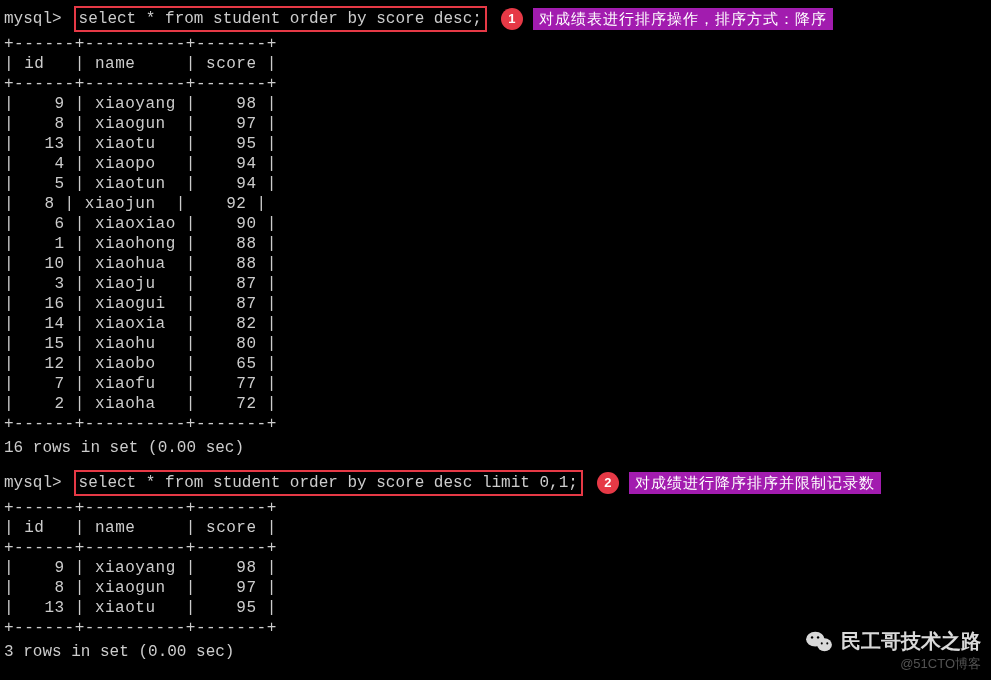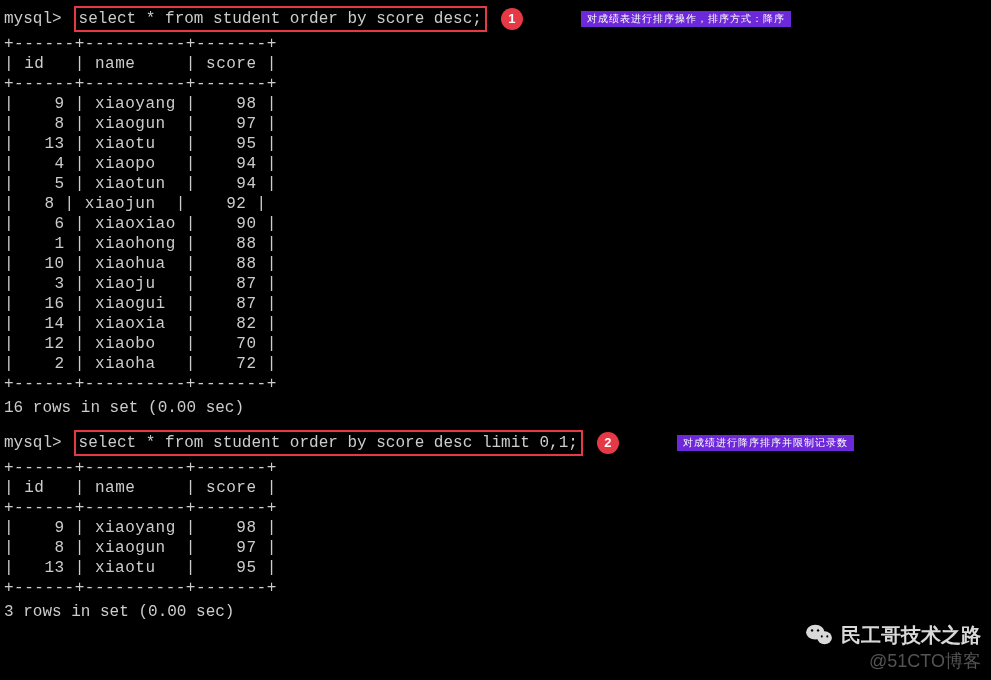--- a/index.html
+++ b/index.html
@@ -48,25 +48,24 @@
       color: #fff;
       font-size: 13px;
       font-weight: bold;
       margin-left: 14px;
       margin-right: 10px;
       font-family: Arial, sans-serif;
     }
     .annotation {
       color: #fff;
       font-family: 'Microsoft YaHei', 'SimHei', sans-serif;
-      font-size: 10px;
+      font-size: 15px;
       letter-spacing: 1px;
-      background: #6d28d9;
+      background: #a21caf;
       padding: 2px 6px;
-      margin-left: 48px;
     }
     .divider {
       color: #ccc;
       white-space: pre;
       letter-spacing: 0.5px;
     }
     .header-row {
       color: #ccc;
       white-space: pre;
       letter-spacing: 0.5px;
@@ -85,38 +84,38 @@
       height: 10px;
     }
     .watermark-container {
       position: absolute;
       right: 10px;
       bottom: 8px;
       text-align: right;
     }
     .watermark-main {
       display: flex;
-      align-items: flex-start;
+      align-items: flex-end;
       justify-content: flex-end;
       color: #fff;
       font-family: 'Microsoft YaHei', sans-serif;
       font-size: 20px;
       font-weight: bold;
       opacity: 0.85;
     }
     .wechat-icon {
       width: 28px;
       height: 24px;
       margin-right: 8px;
       fill: #fff;
     }
     .watermark-sub {
       color: #777;
       font-family: 'Microsoft YaHei', sans-serif;
-      font-size: 18px;
+      font-size: 13px;
       margin-top: 2px;
       opacity: 0.7;
     }
   </style>
 </head>
 <body>
 
 <div class="prompt-line">
   <span class="prompt">mysql&gt;</span>
   <span class="sql-box">
@@ -135,21 +134,23 @@
     <div class="data-row">|   13 | xiaotu   |    95 |</div>
     <div class="data-row">|    4 | xiaopo   |    94 |</div>
     <div class="data-row">|    5 | xiaotun  |    94 |</div>
     <div class="data-row">|   8 | xiaojun  |    92 |</div>
     <div class="data-row">|    6 | xiaoxiao |    90 |</div>
     <div class="data-row">|    1 | xiaohong |    88 |</div>
     <div class="data-row">|   10 | xiaohua  |    88 |</div>
     <div class="data-row">|    3 | xiaoju   |    87 |</div>
     <div class="data-row">|   16 | xiaogui  |    87 |</div>
     <div class="data-row">|   14 | xiaoxia  |    82 |</div>
-    <div class="data-row">|   12 | xiaobo   |    70 |</div>
+    <div class="data-row">|   15 | xiaohu   |    80 |</div>
+    <div class="data-row">|   12 | xiaobo   |    65 |</div>
+    <div class="data-row">|    7 | xiaofu   |    77 |</div>
     <div class="data-row">|    2 | xiaoha   |    72 |</div>
   </div>
 <div class="divider">+------+----------+-------+</div>
 <div class="footer">16 rows in set (0.00 sec)</div>
 
 <div class="spacer"></div>
 
 <div class="prompt-line">
   <span class="prompt">mysql&gt;</span>
   <span class="sql-box">

